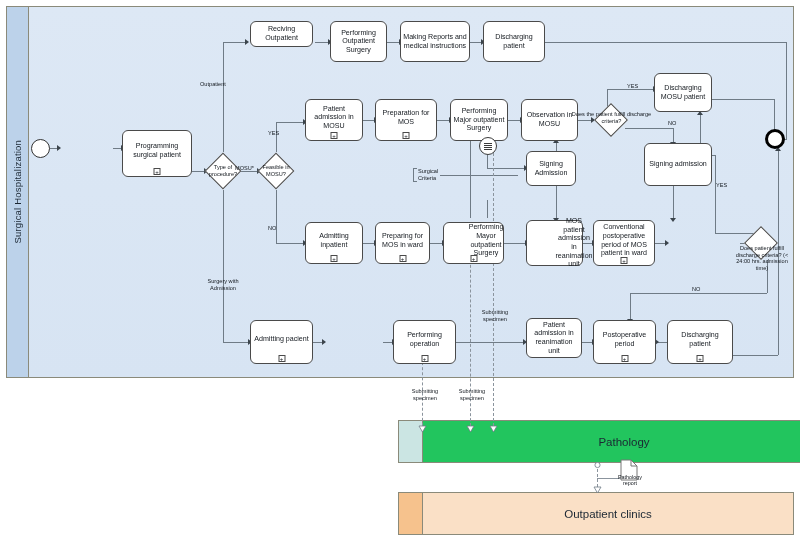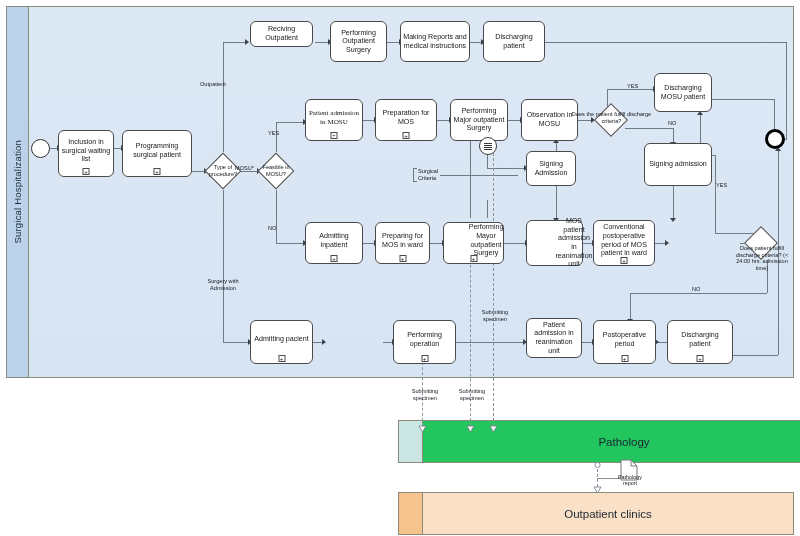--- a/index.html
+++ b/index.html
@@ -351,24 +351,20 @@
   </div>
   <div class="hollow-d" style="left:593px;top:461px;">
     <svg width="9" height="8" viewBox="0 0 9 8">
         <circle cx="4.5" cy="4" r="2.6" fill="#fff" stroke="#6f7b86" stroke-width="0.8"></circle>
       </svg>
   </div>
 
   <div class="ev-start" style="left:31px;top:139px;width:19px;height:19px;"></div>
   <div class="ev-end" style="left:765px;top:129px;width:20px;height:20px;"></div>
 
-  <div class="task" style="left:58px;top:130px;width:56px;height:47px;">
-    <span>Inclusion in surgical waiting list</span>
-    <span class="plus">+</span>
-  </div>
 
   <div class="task" style="left:122px;top:130px;width:70px;height:47px;">
     <span>Programming surgical patient</span>
     <span class="plus">+</span>
   </div>
 
   <div class="task nopad" style="left:250px;top:21px;width:63px;height:26px;">
     <span>Reciving Outpatient</span>
   </div>
 
@@ -377,21 +373,21 @@
   </div>
 
   <div class="task nopad" style="left:400px;top:21px;width:70px;height:41px;">
     <span>Making Reports and medical instructions</span>
   </div>
 
   <div class="task nopad" style="left:483px;top:21px;width:62px;height:41px;">
     <span>Discharging patient</span>
   </div>
 
-  <div class="task" style="left:305px;top:99px;width:58px;height:42px;font-family:Liberation Serif, serif;">
+  <div class="task" style="left:305px;top:99px;width:58px;height:42px;">
     <span>Patient admission in MOSU</span>
     <span class="plus">+</span>
   </div>
 
   <div class="task" style="left:375px;top:99px;width:62px;height:42px;">
     <span>Preparation for MOS</span>
     <span class="plus">+</span>
   </div>
 
   <div class="task nopad" style="left:450px;top:99px;width:58px;height:42px;">

